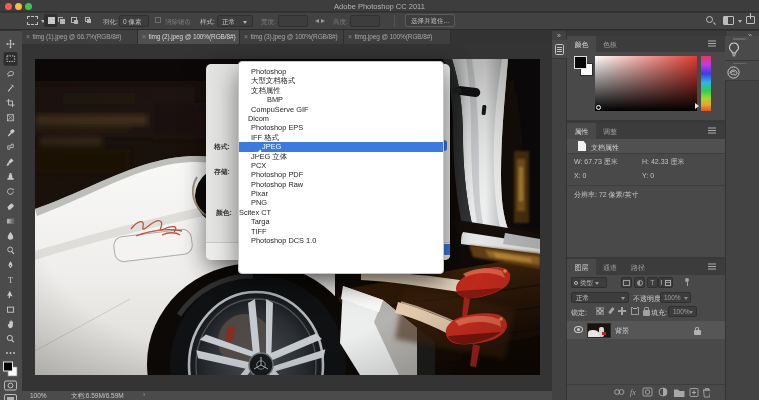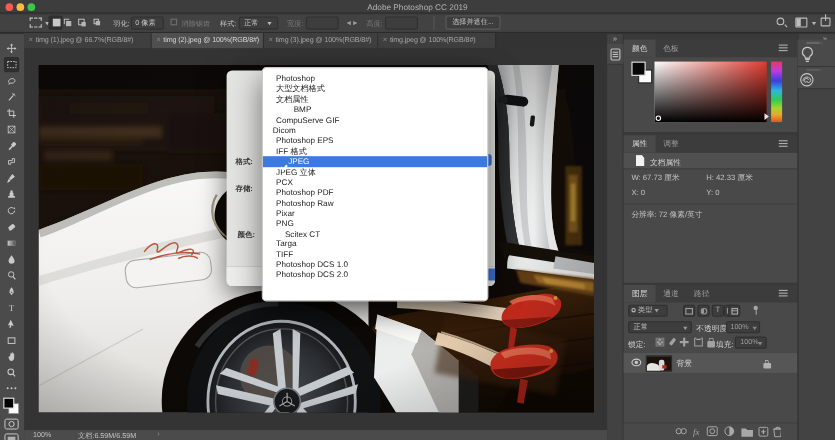--- a/index.html
+++ b/index.html
@@ -26,21 +26,21 @@
 .dim{color:#8f8f8f}
 .t7{font-size:7px;color:#cfcfcf}
 .t65{font-size:6.5px;color:#c8c8c8}
 .caret{display:inline-block;width:0;height:0;border-left:2.5px solid transparent;border-right:2.5px solid transparent;border-top:3px solid #b5b5b5;vertical-align:middle}
 </style></head><body>
 
 <div class="abs" id="titlebar"></div>
 <div class="abs light" style="left:5px;background:#f45c52"></div>
 <div class="abs light" style="left:15px;background:#f7bd3e"></div>
 <div class="abs light" style="left:25px;background:#3bc84a"></div>
-<div class="abs" id="title">Adobe Photoshop CC 2019</div>
+<div class="abs" id="title">Adobe Photoshop CC 2011</div>
 <div class="abs" id="optbar"></div>
 <div class="abs" style="left:27px;top:16px;width:11px;height:9px;border:1px dashed #c0c0c0"></div>
 <div class="abs caret" style="left:41px;top:20px"></div>
 <div class="abs" style="left:44px;top:14px;width:13px;height:13px;background:#2f2f2f;border-radius:2px"></div>
 <div class="abs" style="left:48px;top:17px;width:7px;height:7px;background:#c9c9c9"></div>
 <div class="abs" style="left:58px;top:17px;width:5px;height:5px;background:#b5b5b5"></div><div class="abs" style="left:60px;top:19px;width:5px;height:5px;background:#b5b5b5;outline:1px solid #424242"></div>
 <div class="abs" style="left:71px;top:17px;width:6px;height:6px;border:1px solid #b5b5b5"></div><div class="abs" style="left:74px;top:20px;width:4px;height:4px;background:#b5b5b5"></div>
 <div class="abs" style="left:85px;top:17px;width:5px;height:5px;border:1px solid #b5b5b5"></div><div class="abs" style="left:87px;top:19px;width:4px;height:4px;background:#b5b5b5"></div>
 <div class="abs t65" style="left:103px;top:18px;color:#c0c0c0">羽化:</div>
 <div class="abs ibox" style="left:119px;top:15px;width:30px;height:12px;line-height:11px;padding-left:3px">0 像素</div>
@@ -263,25 +263,24 @@
   <div style="height:9.4px;line-height:9.4px;padding-left:9px">Dicom</div>
   <div style="height:9.4px;line-height:9.4px;padding-left:12px">Photoshop EPS</div>
   <div style="height:9.4px;line-height:9.4px;padding-left:12px">IFF 格式</div>
   <div style="height:9.4px;line-height:9.4px;background:#3c79e0;color:#fff;padding-left:15px"><span style="display:inline-block;width:8px;position:relative"><span style="position:absolute;left:0.5px;top:0.5px;width:6px;height:3.5px;border-left:2px solid #fff;border-bottom:2px solid #fff;transform:rotate(-50deg)"></span></span>JPEG</div>
   <div style="height:9.4px;line-height:9.4px;padding-left:12px">JPEG 立体</div>
   <div style="height:9.4px;line-height:9.4px;padding-left:12px">PCX</div>
   <div style="height:9.4px;line-height:9.4px;padding-left:12px">Photoshop PDF</div>
   <div style="height:9.4px;line-height:9.4px;padding-left:12px">Photoshop Raw</div>
   <div style="height:9.4px;line-height:9.4px;padding-left:12px">Pixar</div>
   <div style="height:9.4px;line-height:9.4px;padding-left:12px">PNG</div>
-  <div style="height:9.4px;line-height:9.4px;padding-left:20px">Scitex CT</div>
+  <div style="height:9.4px;line-height:9.4px;padding-left:0">Scitex CT</div>
   <div style="height:9.4px;line-height:9.4px;padding-left:12px">Targa</div>
   <div style="height:9.4px;line-height:9.4px;padding-left:12px">TIFF</div>
   <div style="height:9.4px;line-height:9.4px;padding-left:12px">Photoshop DCS 1.0</div>
-  <div style="height:9.4px;line-height:9.4px;padding-left:12px">Photoshop DCS 2.0</div>
  </div>
 </div>
 
 <div class="abs" id="toolbar"></div>
 <svg class="abs" style="left:0;top:31px" width="22" height="369" viewBox="0 0 22 369">
 <defs>
               <linearGradient id="gfade" x1="0" y1="0" x2="1" y2="0">
                 <stop offset="0" stop-color="#c9c9c9"></stop>
                 <stop offset="1" stop-color="#4f4f4f"></stop>
               </linearGradient>

